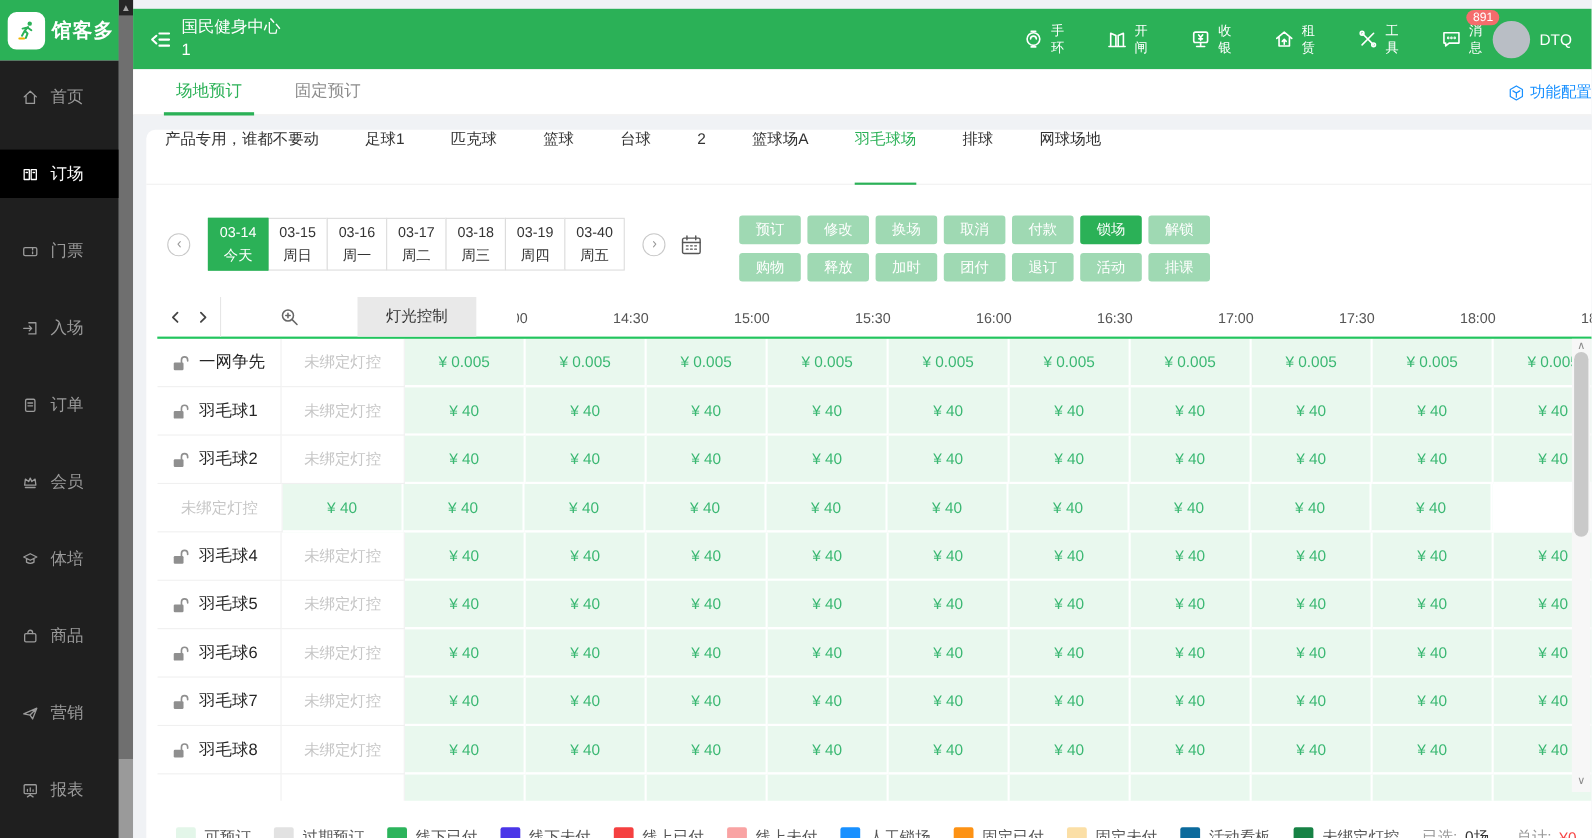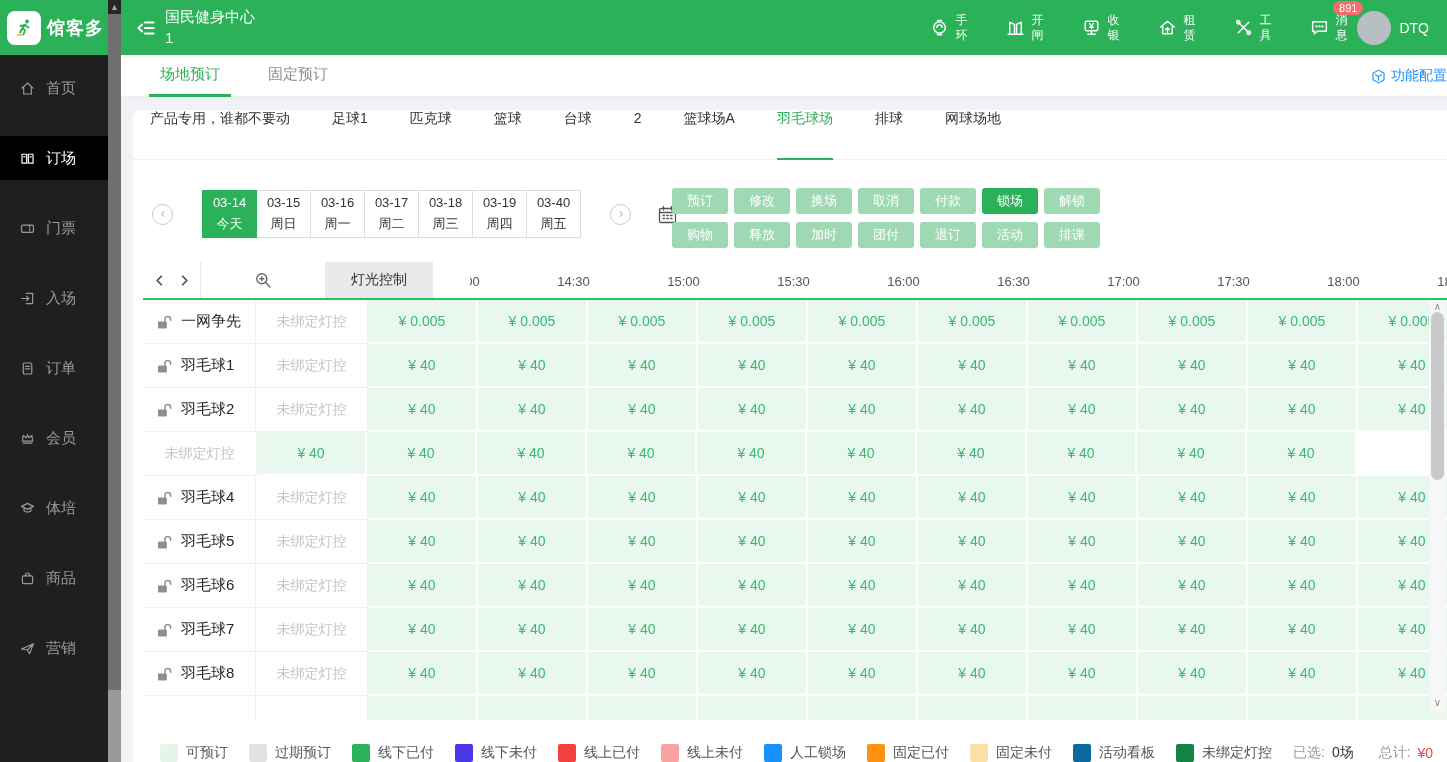--- a/index.html
+++ b/index.html
@@ -23,21 +23,21 @@
   .slabel { font-size:15px; }
 
   
   .side-scroll { position:absolute; left:108px; top:0; width:13px; height:762px; background:#262626; }
   .side-scroll .up { position:absolute; top:1px; left:0; width:13px; height:12px;
     color:#a5a5a5; font-size:9px; text-align:center; line-height:12px; }
   .side-scroll .thumb { position:absolute; top:14px; left:0; width:13px; height:676px; background:#6f6f6f; }
   .side-scroll .btm { position:absolute; bottom:0; left:0; width:13px; height:72px; background:#9a9a9a; }
 
   
-  .main { position:absolute; left:121px; top:0; width:1326px; height:616px; }
+  .main { position:absolute; left:121px; top:8px; width:1326px; height:616px; }
   .topbar { height:55px; background:#2bb157; display:flex; align-items:center;
     padding:0 18px 0 14px; color:#fff; }
   .collapse { width:22px; height:22px; margin-right:8px; cursor:pointer; flex:0 0 auto; }
   .site-title { width:96px; font-size:15px; line-height:1.35; }
   .top-actions { margin-left:auto; display:flex; align-items:center; gap:38px; }
   .t-act { display:flex; align-items:center; gap:5px; position:relative; cursor:pointer; }
   .t-act svg { width:21px; height:21px; stroke:#fff; fill:none; stroke-width:1.4;
     stroke-linecap:round; stroke-linejoin:round; }
   .alabel { width:1em; font-size:12px; line-height:1.2; }
   .badge { position:absolute; top:-12px; right:-16px; background:#f56c6c; color:#fff;
@@ -62,21 +62,21 @@
   .content { height:665px; background:#f0f2f5; padding:13px 0 0 12px; }
   .card { background:#fff; border-radius:8px 0 0 0; height:680px; position:relative; }
   .venue-tabs { height:50px; display:flex; align-items:center; gap:42px;
     padding-left:17px; border-bottom:1px solid #f0f0f0; }
   .vtab { height:50px; display:flex; align-items:flex-start; font-size:14px; color:#333;
     border-bottom:2px solid transparent; cursor:pointer; white-space:nowrap; }
   .vtab.active { color:#2bb157; border-bottom-color:#2bb157; }
 
   
   .controls { position:relative; height:102px; }
-  .date-nav { position:absolute; left:19px; top:30px; display:flex; align-items:center;gap:13px; }
+  .date-nav { position:absolute; left:19px; top:30px; display:flex; align-items:center; }
   .circ { width:21px; height:21px; border:1px solid #c9c9c9; border-radius:50%;
     display:flex; align-items:center; justify-content:center; cursor:pointer; flex:0 0 auto; }
   .circ svg { width:12px; height:12px; stroke:#999; fill:none; stroke-width:1.6;
     stroke-linecap:round; stroke-linejoin:round; }
   .dboxes { display:flex; margin:0 16px; }
   .dbox { width:55px; height:48px; border:1px solid #dcdcdc; margin-left:-1px; background:#fff;
     display:flex; flex-direction:column; align-items:center; justify-content:center;
     font-size:13px; color:#333; line-height:1.6; cursor:pointer; }
   .dbox:first-child { margin-left:0; }
   .dbox.active { background:#2bb157; border-color:#2bb157; color:#fff; position:relative; }
@@ -275,20 +275,26 @@
         <span class="slabel">商品</span>
       </div>
 
       <div class="side-item">
         <svg class="sicon">
           <use href="#i-marketing"></use>
         </svg>
         <span class="slabel">营销</span>
       </div>
 
+      <div class="side-item">
+        <svg class="sicon">
+          <use href="#i-report"></use>
+        </svg>
+        <span class="slabel">报表</span>
+      </div>
 
   </nav>
 
   <div class="side-scroll">
     <div class="up">▲</div>
     <div class="thumb"></div>
     <div class="btm"></div>
   </div>
 
   <div class="main">

